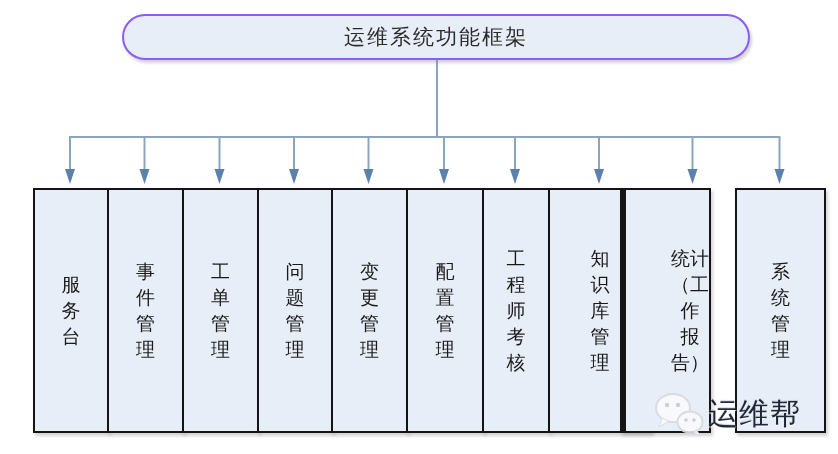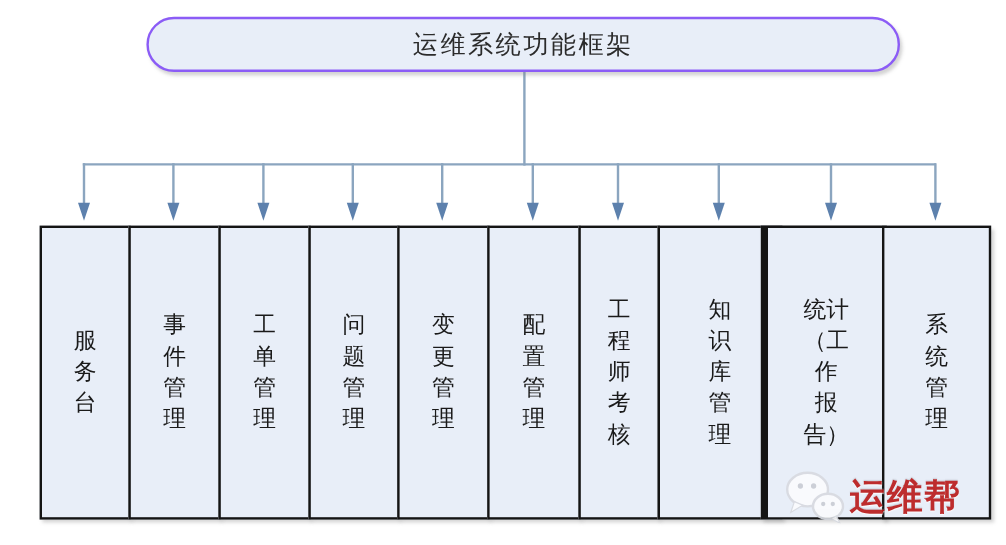--- a/index.html
+++ b/index.html
@@ -24,21 +24,21 @@
     display:flex;align-items:center;justify-content:center;
     box-shadow:2px 3px 3px rgba(130,130,130,0.35);
   }
   .vlabel{font-size:19px;line-height:26px;color:#1a1a1a;text-align:center;}
   .vlabel div{white-space:nowrap;}
   .watermark{
     position:absolute;left:652px;top:390px;width:175px;height:48px;z-index:6;
     display:flex;align-items:center;opacity:0.92;pointer-events:none;
   }
   .wm-text{
-    font-size:30px;font-weight:bold;color:#b91c1c;letter-spacing:1px;
+    font-size:30px;font-weight:normal;color:#0f172a;letter-spacing:1px;
     text-shadow:0 1px 1px #ffffff, 0 -1px 1px rgba(150,155,165,0.45);
     white-space:nowrap;
   }
   .wm-icon{margin-right:4px;flex:0 0 auto;}
 </style>
 </head>
 <body>
 
 <div class="canvas">
 
@@ -130,21 +130,21 @@
       </div>
       <div class="fbox" style="left: 548px; width: 104px;">
         <div class="vlabel">
           <div>知</div>
           <div>识</div>
           <div>库</div>
           <div>管</div>
           <div>理</div>
         </div>
       </div>
-      <div class="fbox" style="left: 634px; width: 105px; border-left-width: 6px;">
+      <div class="fbox" style="left: 620px; width: 91px; border-left-width: 6px; justify-content: flex-end;">
         <div class="vlabel">
           <div>统计</div>
           <div>（工</div>
           <div>作</div>
           <div>报</div>
           <div>告）</div>
         </div>
       </div>
       <div class="fbox" style="left: 735px; width: 91px;">
         <div class="vlabel">

